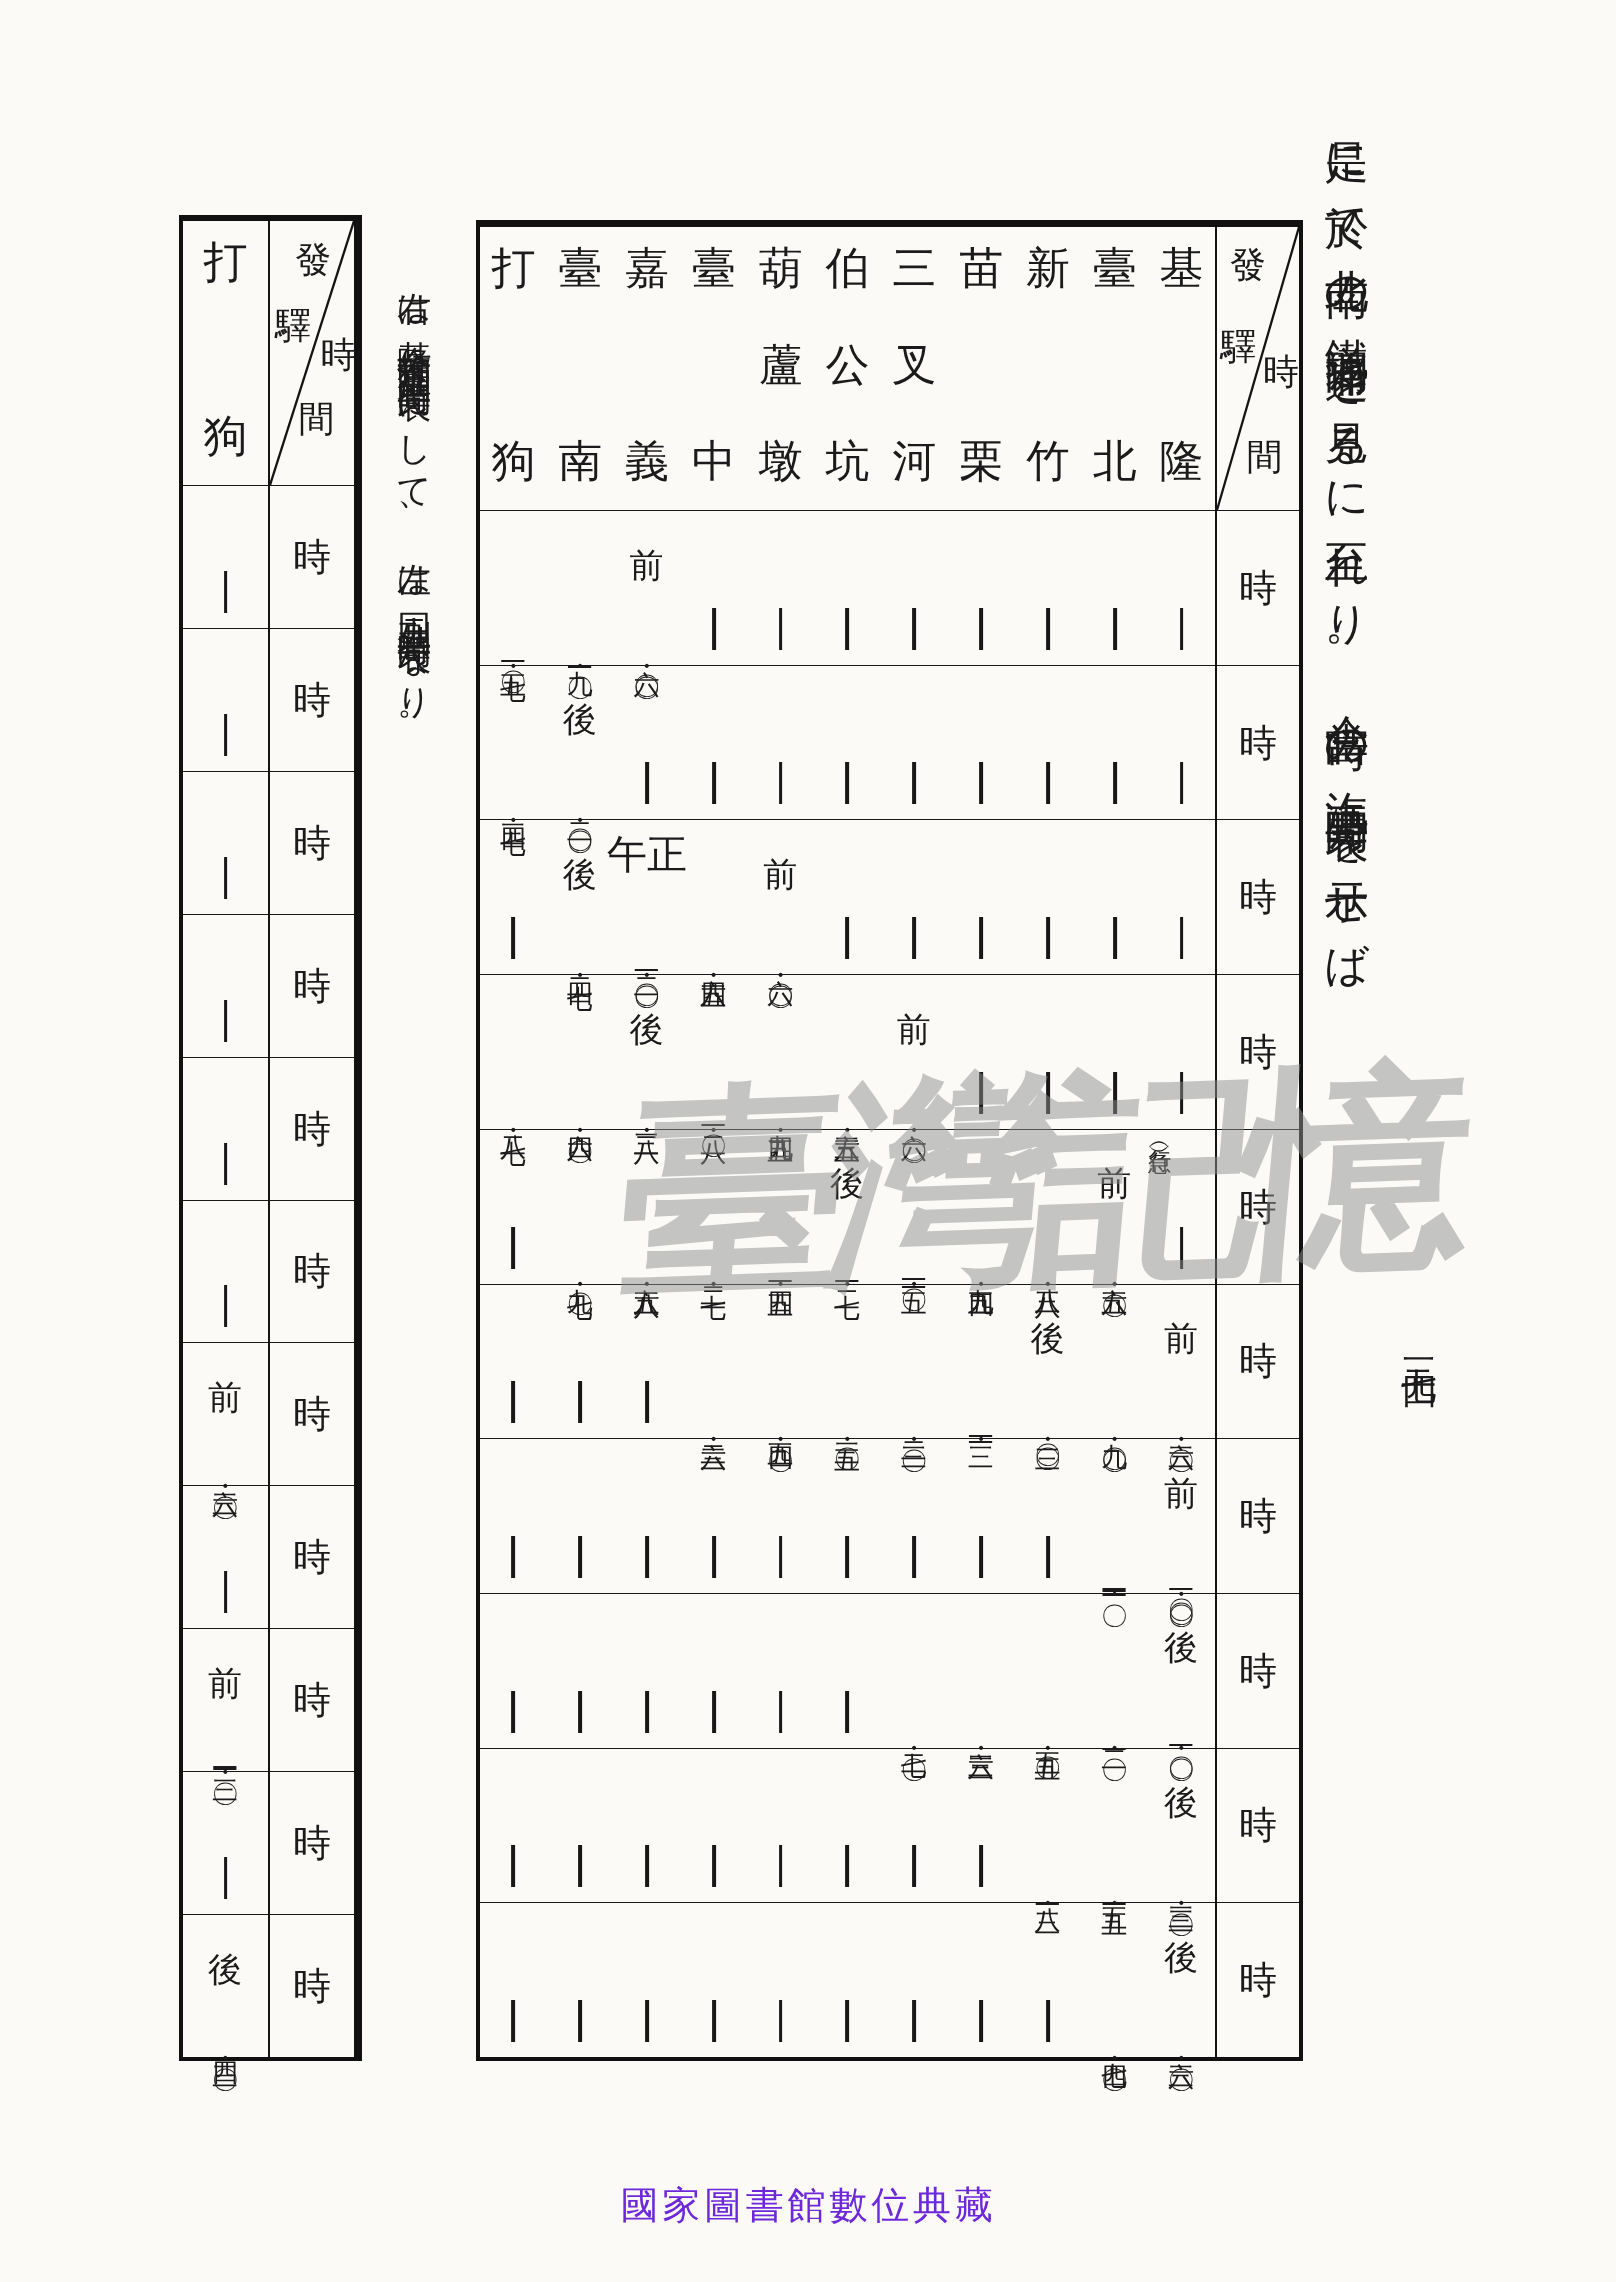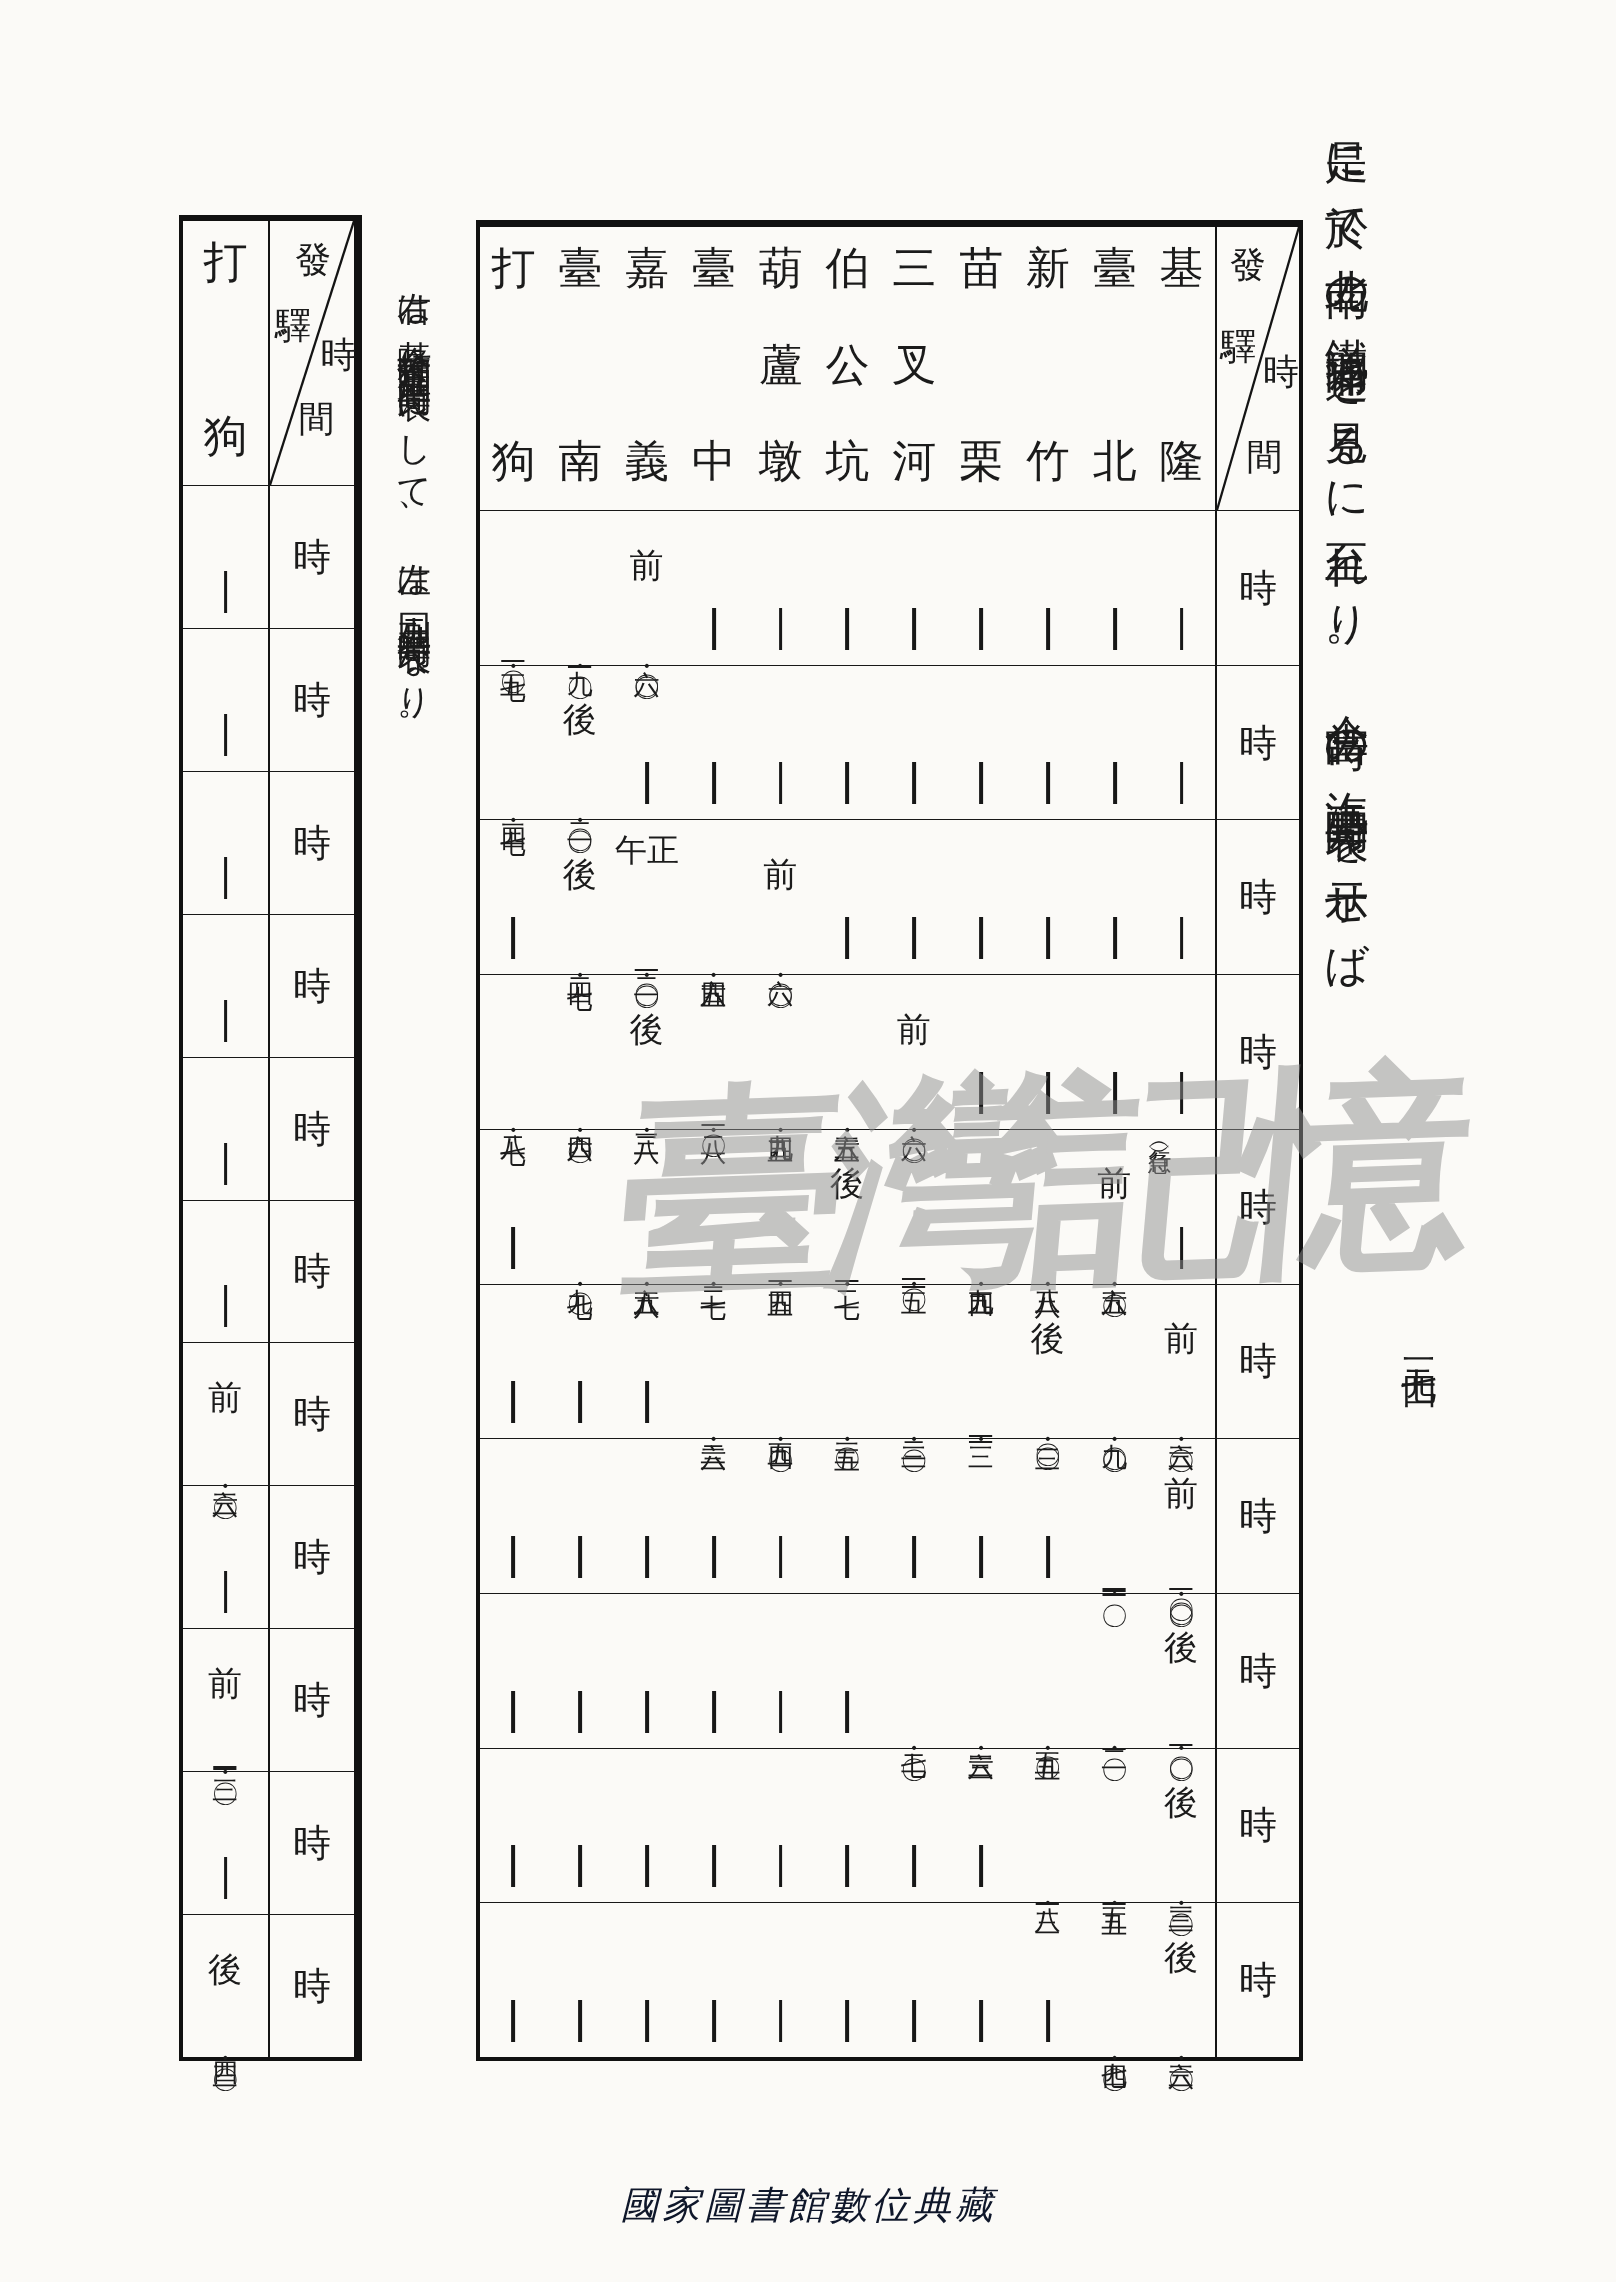--- a/index.html
+++ b/index.html
@@ -53,40 +53,40 @@
   }
   .tval{
     position:absolute; left:50%; bottom:7.6px; transform:translateX(-50%);
     writing-mode:vertical-rl; text-orientation:mixed;
     font-size:26px; line-height:1; letter-spacing:1.9px;
   }
   .ampm{
     position:absolute; top:9.5px; left:50%; transform:translateX(-50%);
     writing-mode:vertical-rl; font-size:34px; line-height:1;
   }
-  .ampm.noon{ writing-mode:horizontal-tb; top:13.3px; font-size:32px; white-space:nowrap; }
+  .ampm.noon{ writing-mode:horizontal-tb; top:13.3px; font-size:40px; white-space:nowrap; }
   .note{
     position:absolute; top:3.8px; left:0px;
     writing-mode:vertical-rl; text-orientation:mixed;
     font-size:23px; line-height:1; letter-spacing:-1px;
   }
   
   #wm-cjk{
     position:absolute; left:623px; top:1032px; z-index:5; pointer-events:none;
     font-size:224px; font-weight:bold; color:#8f8f8f; opacity:0.5;
     letter-spacing:-17px; transform:skewX(-7deg) rotate(-2deg); white-space:nowrap;
   }
   #wm-en{
     position:absolute; left:1029px; top:1282px; z-index:5; pointer-events:none;
     font-size:44px; font-style:italic; color:#b0945c; opacity:0.85; white-space:nowrap;
   }
   
   #caption{
     position:absolute; left:0; top:2180px; width:1617px; text-align:center;
-    font-size:38px; letter-spacing:3.8px; color:#0f172a;font-style:italic;
+    font-size:38px; letter-spacing:3.8px; color:#6d28d9;
   }
 </style>
 </head>
 <body>
 
 <div id="page">
 
   <div id="left-table" class="ttable">
       <div class="l-row header-row">
         <div class="h-cell">

